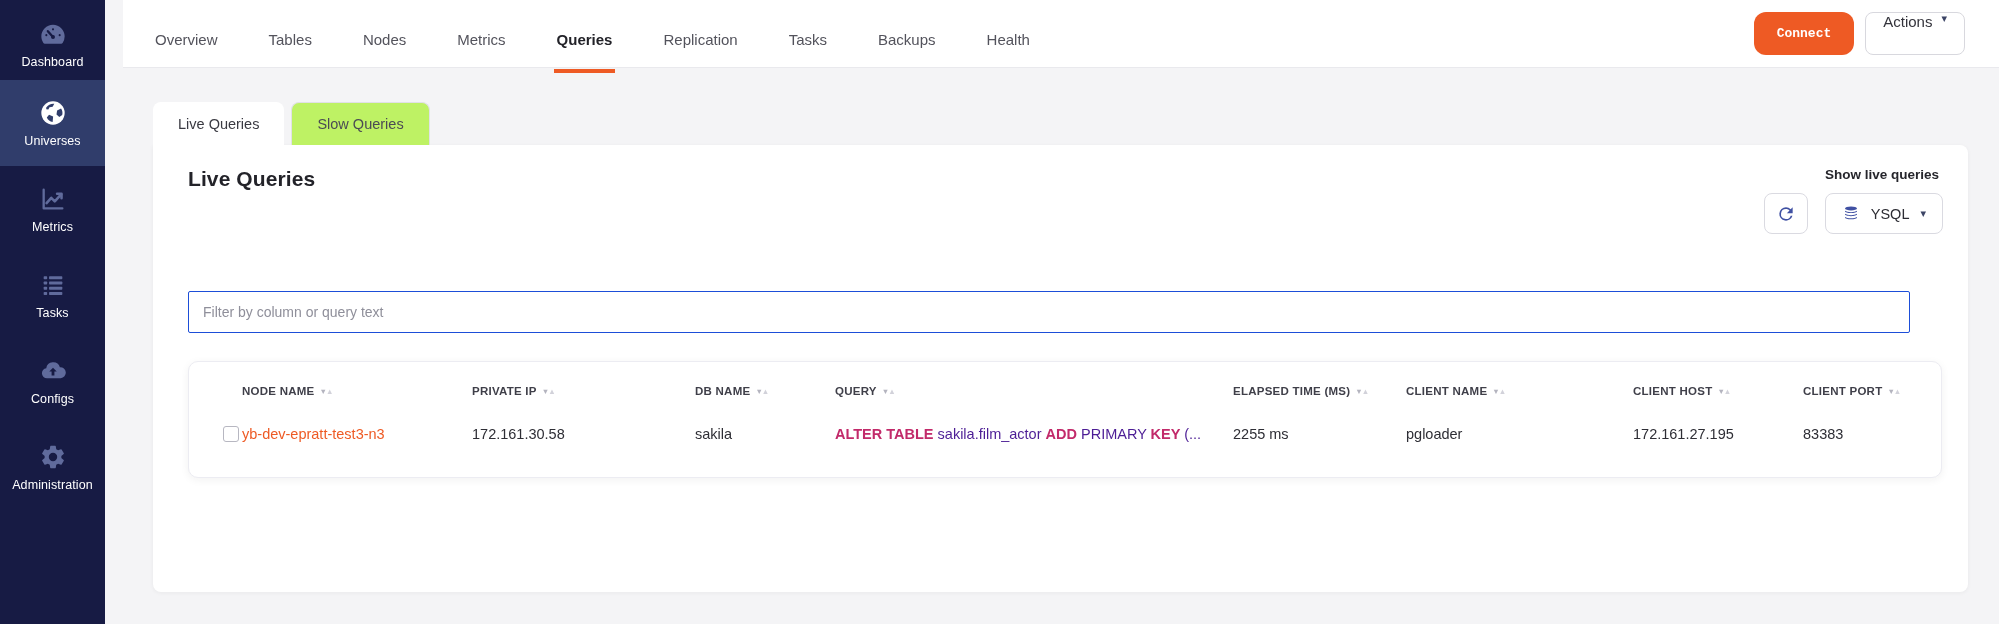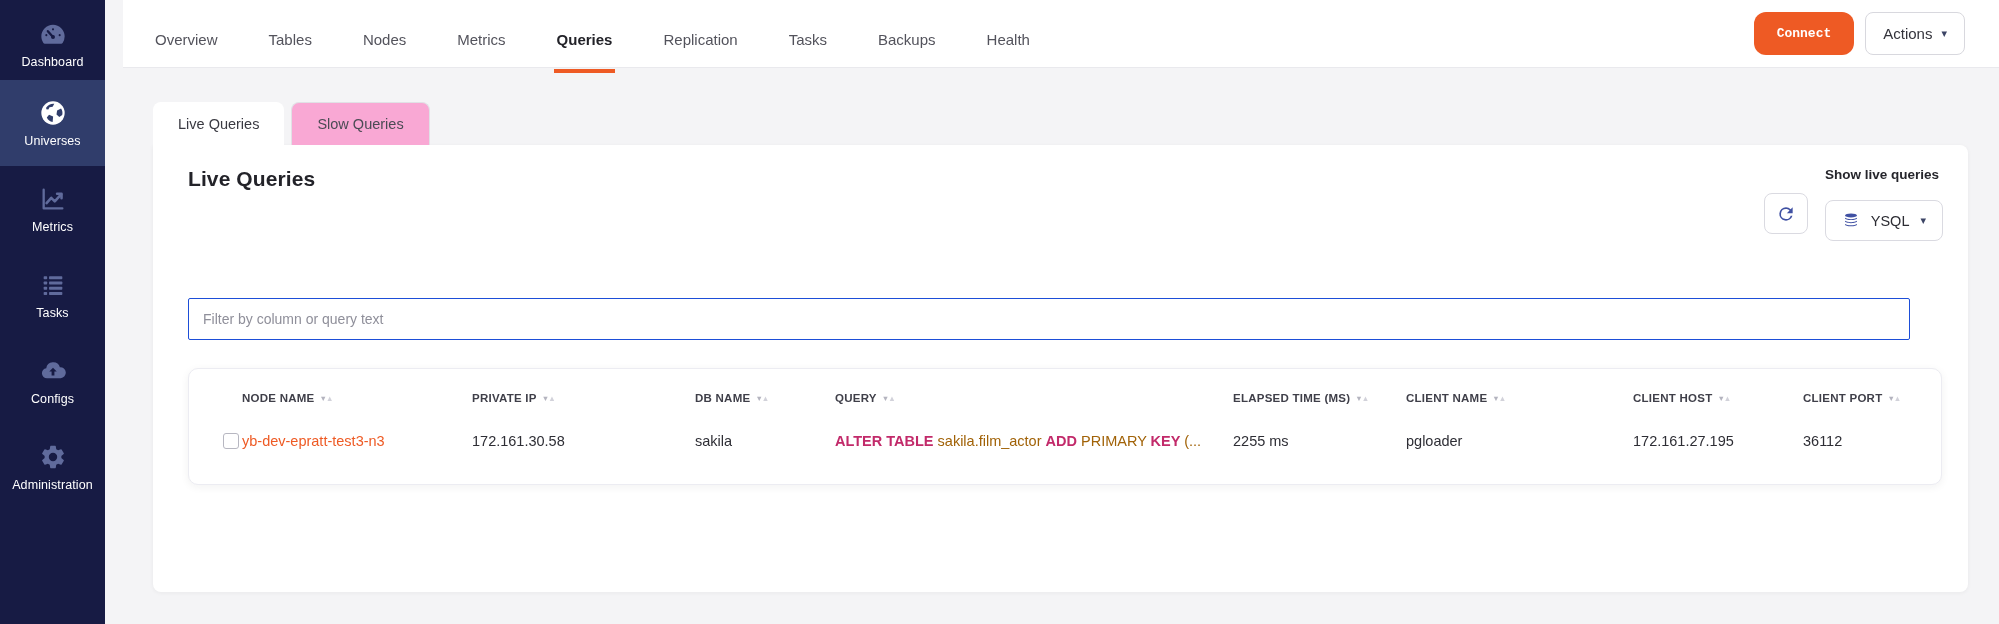--- a/index.html
+++ b/index.html
@@ -16,56 +16,56 @@
   .side-icon { width:28px; height:28px; display:block; }
 
   
   .topnav { position:absolute; left:123px; top:0; width:1876px; height:68px; background:#ffffff; border-bottom:1px solid #e9e9ed; display:flex; align-items:center; z-index:4; }
   .nav-tabs { display:flex; margin-left:32px; gap:51px; height:100%; align-items:stretch;margin-top:12px; }
   .nav-tab { font-size:15px; color:#53535c; display:flex; align-items:center; position:relative; cursor:pointer; white-space:nowrap; }
   .nav-tab.active { color:#222228; font-weight:700; }
   .nav-tab.active::after { content:""; position:absolute; left:-3px; right:-3px; bottom:0; height:4px; background:#ee5a24; }
   .topnav-right { margin-left:auto; margin-right:34px; display:flex; gap:11px; align-items:center; }
   .btn-connect { height:43px; padding:0 23px; background:#ee5a24; color:#fff; border:none; border-radius:12px; font-size:13px; font-weight:700; font-family:Liberation Mono, monospace; cursor:pointer; }
-  .btn-actions { height:43px; padding:0 17px; background:#fff; border:1px solid #d8d8de; border-radius:8px; font-size:15px; color:#33333b; font-family:inherit; display:flex; align-items:center; gap:9px; cursor:pointer; }
+  .btn-actions { height:43px; padding:0 17px; background:#fff; border:1px solid #d8d8de; border-radius:8px; font-size:15px; color:#33333b; font-family:inherit; display:flex; align-items:flex-start; gap:9px; cursor:pointer; }
   .caret { font-size:11px; color:#3c4465; line-height:1; }
 
   
   .content { position:absolute; left:123px; top:68px; width:1876px; height:556px;padding-left:31px; }
   .qtabs { position:absolute; left:30px; top:34px; display:flex; gap:7px; z-index:2; }
   .qtab { height:43px; padding:0 25px; display:flex; align-items:center; font-size:14.5px; border-radius:8px 8px 0 0; cursor:pointer; }
   .qtab.active { background:#ffffff; color:#3a3a42; }
-  .qtab.inactive { background:#f9a8d4; border:1px solid #e1e1e6; border-bottom:none; color:#4b4b54; }
+  .qtab.inactive { background:#bef264; border:1px solid #e1e1e6; border-bottom:none; color:#4b4b54; }
 
   .panel { position:absolute; left:30px; top:77px; width:1815px; height:447px; background:#ffffff; border-radius:0 8px 8px 8px; box-shadow:0 1px 4px rgba(30,30,40,.05); }
   .panel-header { display:flex; justify-content:space-between; align-items:flex-start; padding:22px 25px 0 35px; }
   .panel-title { font-size:21px; font-weight:700; color:#232329; letter-spacing:.1px; }
   .header-right { display:flex; flex-direction:column; align-items:flex-end; gap:11px; }
   .show-label { font-size:13.5px; font-weight:600; color:#26262c; margin-right:4px; }
   .controls { display:flex; gap:17px; }
   .btn-refresh { width:44px; height:41px; background:#fff; border:1px solid #dadae1; border-radius:8px; display:flex; align-items:center; justify-content:center; cursor:pointer; }
-  .btn-api { height:41px; background:#fff; border:1px solid #dadae1; border-radius:8px; display:flex; align-items:center; gap:11px; padding:0 16px; font-size:14.5px; color:#2c2c33; cursor:pointer; font-family:inherit;margin-top:7px; }
+  .btn-api { height:41px; background:#fff; border:1px solid #dadae1; border-radius:8px; display:flex; align-items:center; gap:11px; padding:0 16px; font-size:14.5px; color:#2c2c33; cursor:pointer; font-family:inherit; }
 
   .filter-wrap { margin:57px 0 0 35px; }
   .filter-input { width:1722px; height:42px; border:1px solid #1d4ed8; border-radius:2px; padding:0 14px; font-size:14px; font-family:inherit; color:#33333b; outline:none; background:#fff; }
   .filter-input::placeholder { color:#8f8f9a; }
 
   .card { margin:28px 25px 0 35px; width:1754px; border:1px solid #ececf2; border-radius:10px; box-shadow:0 2px 8px rgba(35,35,41,.06); background:#fff; padding:23px 0 35px; }
   .grid-row { display:grid; grid-template-columns:53px 230px 223px 140px 398px 173px 227px 170px 1fr; align-items:center; }
   .thead { margin-bottom:29px; }
   .th { font-size:11.5px; font-weight:700; color:#3f3f49; letter-spacing:.25px; cursor:pointer; white-space:nowrap; }
   .sort { font-size:7.5px; letter-spacing:-1px; margin-left:5px; vertical-align:1px; }
   .sort .dn { color:#b4b4bf; } .sort .up { color:#d2d2da; }
   .td { font-size:14.5px; color:#2e2e35; white-space:nowrap; }
   .cell-check { padding-left:34px; }
   .checkbox { width:16px; height:16px; border:1.5px solid #b7b7c1; border-radius:3px; background:#fff; cursor:pointer; }
   .node-link { color:#ee5a24; cursor:pointer; text-decoration:none; }
   .query-cell { white-space:pre; overflow:hidden; text-overflow:ellipsis; padding-right:18px; }
   .kw { color:#c22a6a; font-weight:700; }
-  .pl { color:#a16207; }
+  .pl { color:#4c1d95; }
 </style>
 </head>
 <body>
 
 <div id="app">
 
   <nav class="sidebar">
 
     <div class="side-item">
       <svg class="side-icon" viewBox="0 0 24 24">
@@ -207,19 +207,19 @@
           <div class="cell-check">
               <div class="checkbox"></div>
             </div>
           <div class="td"><a class="node-link">yb-dev-epratt-test3-n3</a></div>
           <div class="td">172.161.30.58</div>
           <div class="td">sakila</div>
           <div class="td query-cell"><span class="kw">ALTER TABLE </span><span class="pl">sakila.film_actor </span><span class="kw">ADD </span><span class="pl">PRIMARY </span><span class="kw">KEY </span><span class="pl">(...</span></div>
           <div class="td">2255 ms</div>
           <div class="td">pgloader</div>
           <div class="td">172.161.27.195</div>
-          <div class="td">36112</div>
+          <div class="td">83383</div>
         </div>
 
       </div>
     </section>
   </main>
 </div>
 
 </body></html>

